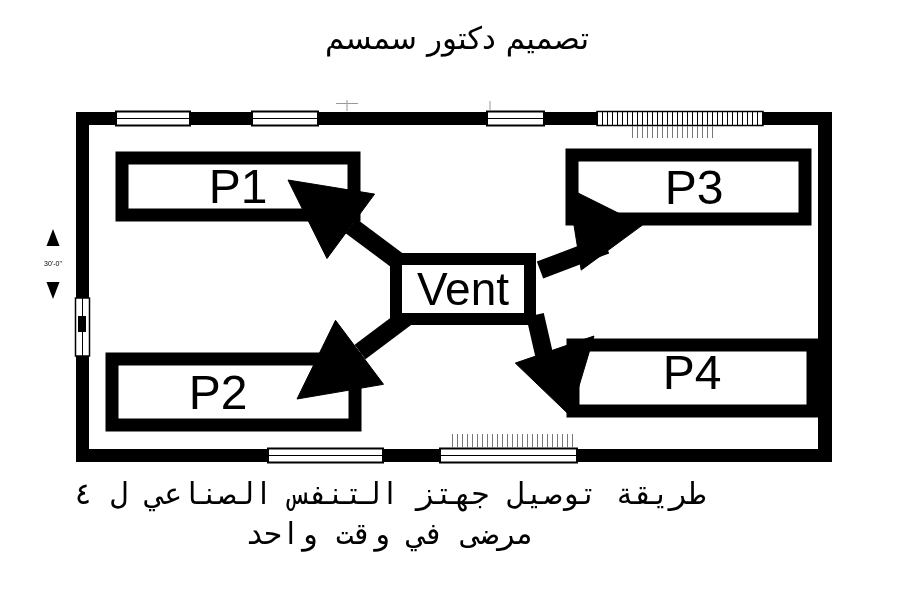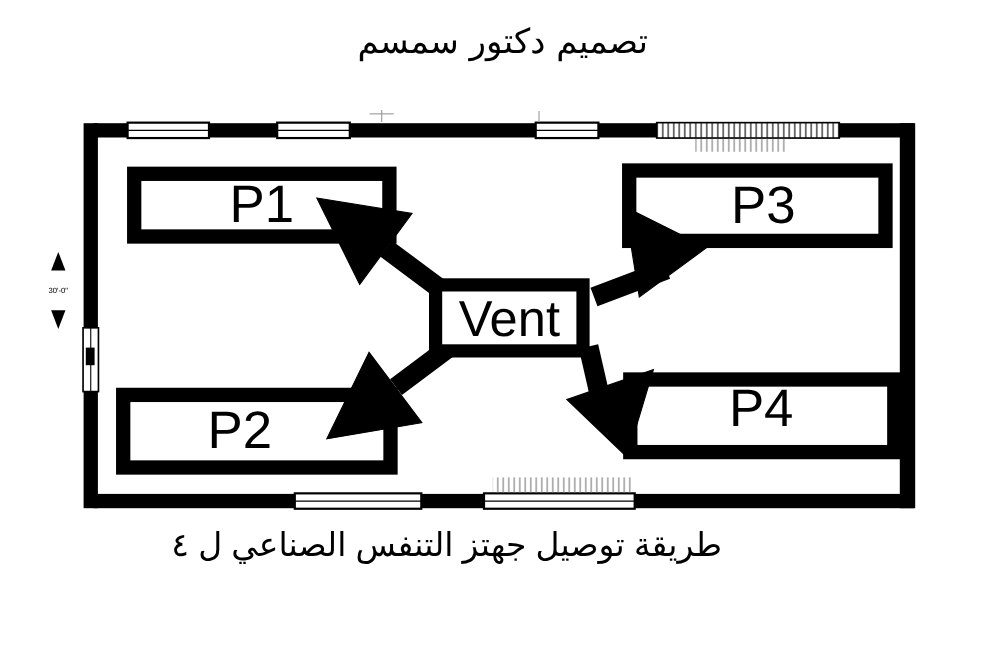--- a/index.html
+++ b/index.html
@@ -30,27 +30,27 @@
   .plan-svg {
     position: absolute;
     left: 0;
     top: 0;
     width: 900px;
     height: 603px;
   }
   .caption {
     position: absolute;
     top: 476px;
-    left: 16px;
+    left: 0;
     width: 780px;
     text-align: center;
     direction: rtl;
     font-size: 30px;
     line-height: 40px;
-    font-family: Liberation Sans, sans-serif;
+    font-family: Liberation Mono, monospace;
   }
   .room-label, .vent-label {
     font-family: "Liberation Sans", sans-serif;
     font-size: 48px;
     fill: #000;
   }
   .vent-label { font-size: 46px; }
   .dim-label {
     font-family: "Liberation Sans", sans-serif;
     font-size: 7px;
@@ -156,13 +156,14 @@
 
   <g fill="#000">
     <polygon points="53,229 46.5,246 59.5,246"></polygon>
     <text class="dim-label" x="53" y="266" text-anchor="middle">30'-0"</text>
     <polygon points="53,299 46.5,282 59.5,282"></polygon>
   </g>
 </svg>
 
 <div class="caption">
   <div>طريقة توصيل جهتز التنفس الصناعي ل ٤</div>
+  <div>مرضى في وقت واحد</div>
 </div>
 
 </body></html>

